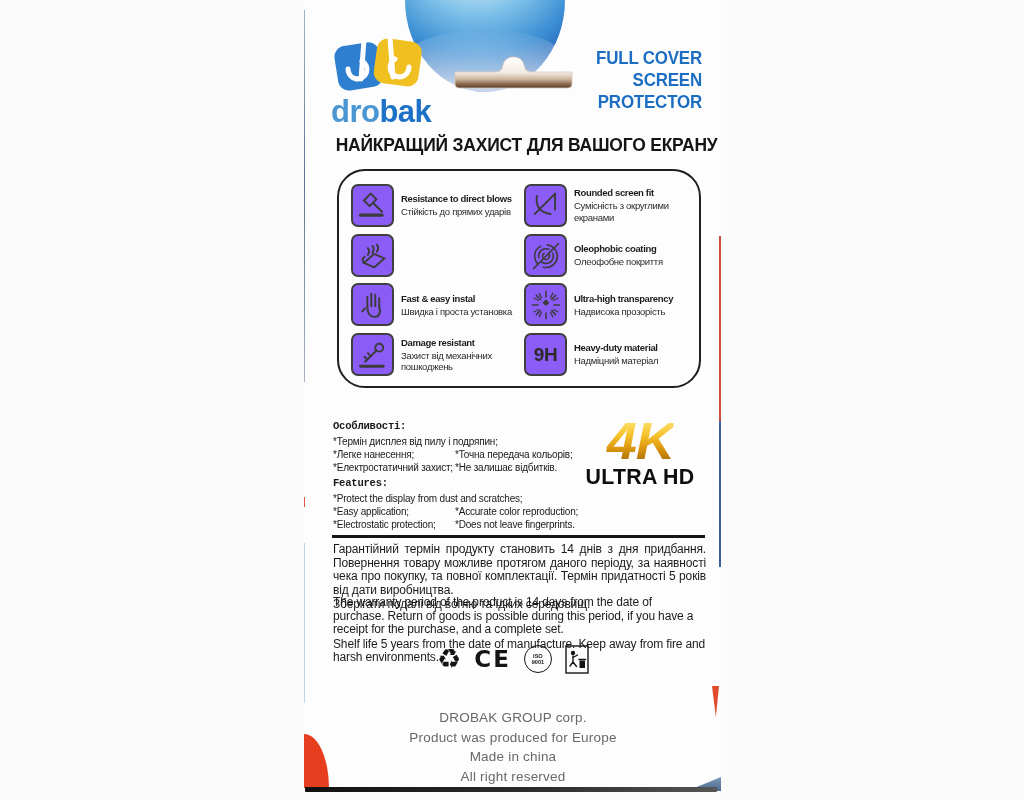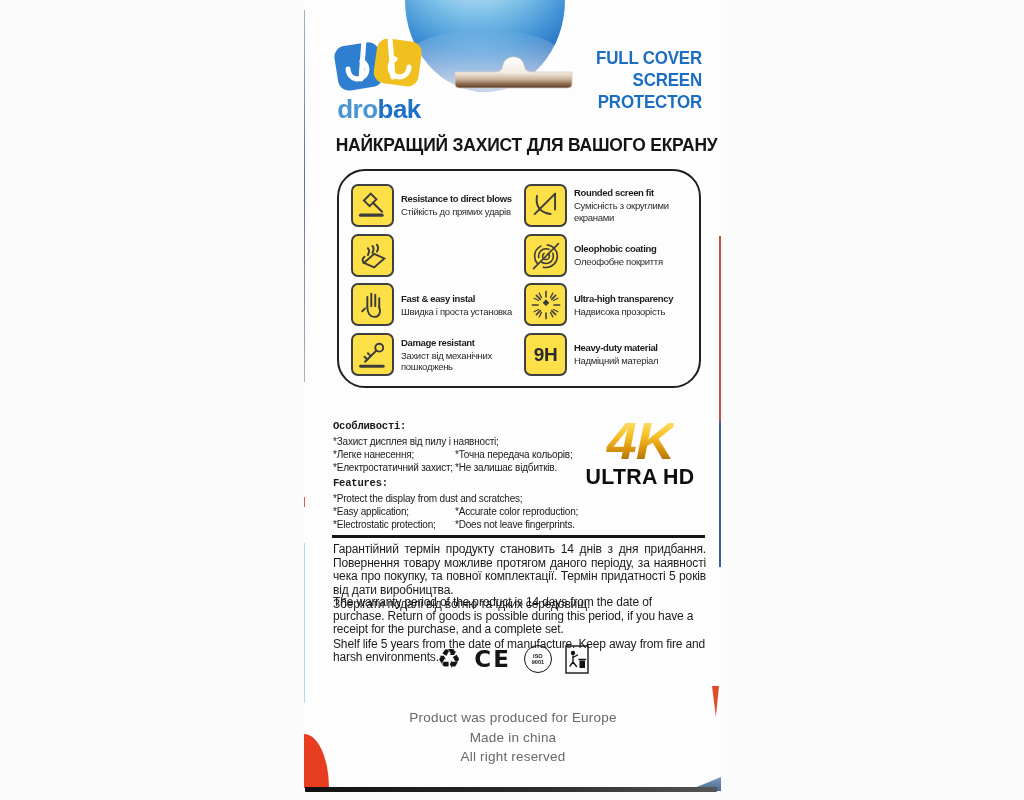--- a/index.html
+++ b/index.html
@@ -10,37 +10,37 @@
   
   .sphere{position:absolute;left:405px;top:-92px;width:160px;height:184px;border-radius:50%;
     background:radial-gradient(circle at 45% 22%, #f4fbff 0%, #cfe9f7 16%, #7cc0e8 40%, #3d8fd4 63%, #1f5cb5 84%, #15459b 100%);}
   .sphere::after{content:"";position:absolute;left:0;right:0;bottom:0;height:34%;border-radius:50%;
     background:linear-gradient(180deg, rgba(255,255,255,0) 0%, rgba(255,255,255,0.75) 90%);}
 
   .hangslot{position:absolute;left:451px;top:54px;width:125px;height:42px;}
 
   
   .logo-icon{position:absolute;left:333px;top:34px;width:92px;height:64px;}
-  .logo-text{position:absolute;left:331px;top:94px;width:96px;text-align:center;font-size:26px;font-weight:bold;letter-spacing:-0.5px;}
+  .logo-text{position:absolute;left:331px;top:94px;width:96px;text-align:center;font-size:31px;font-weight:bold;letter-spacing:-0.5px;}
   .logo-text .p1{color:#4a96d2;}
   .logo-text .p2{color:#1d71c6;}
 
   .tagline{position:absolute;left:560px;top:47px;width:142px;text-align:right;color:#1b6ec2;
     font-size:18px;font-weight:800;line-height:22px;transform:scaleX(0.94);transform-origin:right top;letter-spacing:-0.2px;}
 
   .heading{position:absolute;left:330px;top:135px;width:376px;text-align:center;font-size:18px;font-weight:bold;
     color:#141414;white-space:nowrap;transform:scaleX(0.97);transform-origin:center;letter-spacing:-0.2px;}
 
   
   .featbox{position:absolute;left:337px;top:169px;width:364px;height:219px;border:2.5px solid #1f1f1f;border-radius:28px;
     box-sizing:border-box;display:grid;grid-template-rows:repeat(4,1fr);grid-template-columns:1fr 1fr;grid-auto-flow:column;
     padding:12px 6px 9px 12px;column-gap:4px;row-gap:5px;}
   .feat{display:flex;align-items:center;}
   .fbox{flex:0 0 auto;width:43px;height:43px;border:2px solid #3f3f3f;border-radius:7px;box-sizing:border-box;
-    display:flex;align-items:center;justify-content:center;margin-right:7px;background:#fde047;}
+    display:flex;align-items:center;justify-content:center;margin-right:7px;background:#8b5cf6;}
   .fbox svg{width:34px;height:34px;}
   .fbox.nine{font-size:19px;font-weight:bold;color:#2b2b2b;letter-spacing:-0.5px;}
   .ftext{display:flex;flex-direction:column;justify-content:center;}
   .ft{font-size:9.5px;font-weight:bold;color:#1c1c1c;white-space:nowrap;letter-spacing:-0.35px;}
   .fs{font-size:9.5px;color:#2a2a2a;line-height:11.5px;margin-top:2px;max-width:118px;letter-spacing:-0.3px;}
 
   
   .bullets{position:absolute;left:333px;width:250px;font-size:10px;line-height:13px;color:#191919;letter-spacing:-0.2px;}
   .bullets .btitle{font-weight:bold;font-size:10.5px;margin-bottom:2px;font-family:Liberation Mono, monospace;}
   .brow{display:flex;}
@@ -237,21 +237,21 @@
       <div class="ftext">
           <div class="ft">Heavy-duty material</div>
       <div class="fs">Надміцний матеріал</div>
         </div>
     </div>
 
   </div>
 
   <div class="bullets ua-bullets">
     <div class="btitle">Особливості:</div>
-    <div>*Захист дисплея від пилу і наявності;</div>
+    <div>*Термін дисплея від пилу і подряпин;</div>
     <div class="brow">
       <span class="c1">*Легке нанесення;</span>
       <span>*Точна передача кольорів;</span>
     </div>
     <div class="brow">
       <span class="c1">*Електростатичний захист;</span>
       <span>*Не залишає відбитків.</span>
     </div>
   </div>
 
@@ -297,20 +297,21 @@
         <rect x="1" y="1" width="22" height="27"></rect>
         <circle cx="8" cy="8" r="2.2" fill="#141414" stroke="none"></circle>
         <path d="M8 11 v6 M8 12.5 l4.5 -2.5 M8 17 l-3 4 M8 17 l3.5 4.5"></path>
         <path d="M14.5 15.5 h5.5 v7.5 h-5.5 z" fill="#141414" stroke="none"></path>
         <path d="M14 14.5 h6.5" stroke-width="1.6"></path>
       </svg>
     </span>
   </div>
 
   <div class="footer">
+    <div>DROBAK GROUP corp.</div>
     <div>Product was produced for Europe</div>
     <div>Made in china</div>
     <div>All right reserved</div>
   </div>
 
   <div class="edge e-left-top"></div>
   <div class="edge e-left-reddot"></div>
   <div class="edge e-left-blue"></div>
   <div class="edge corner-red"></div>
   <div class="edge e-right-red"></div>

